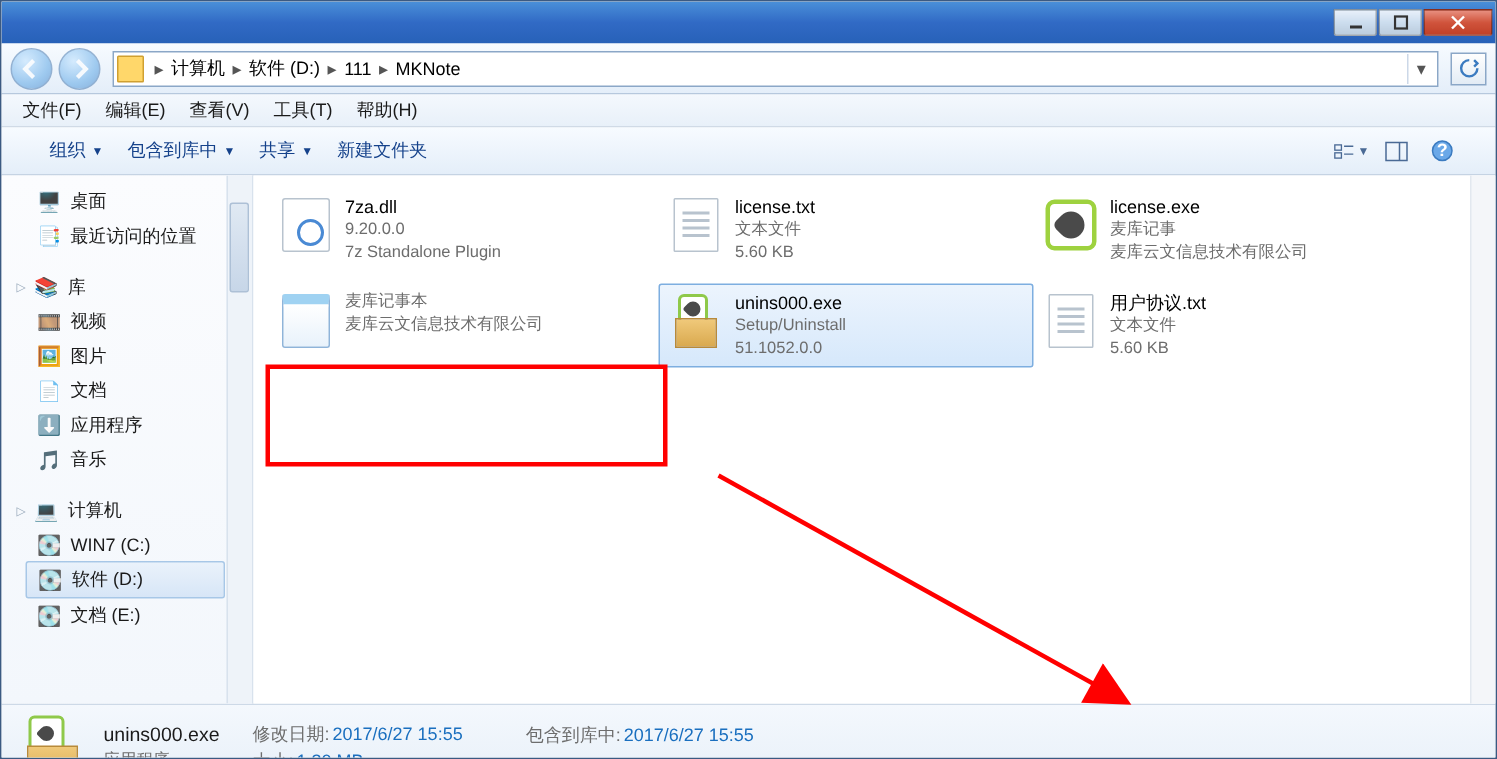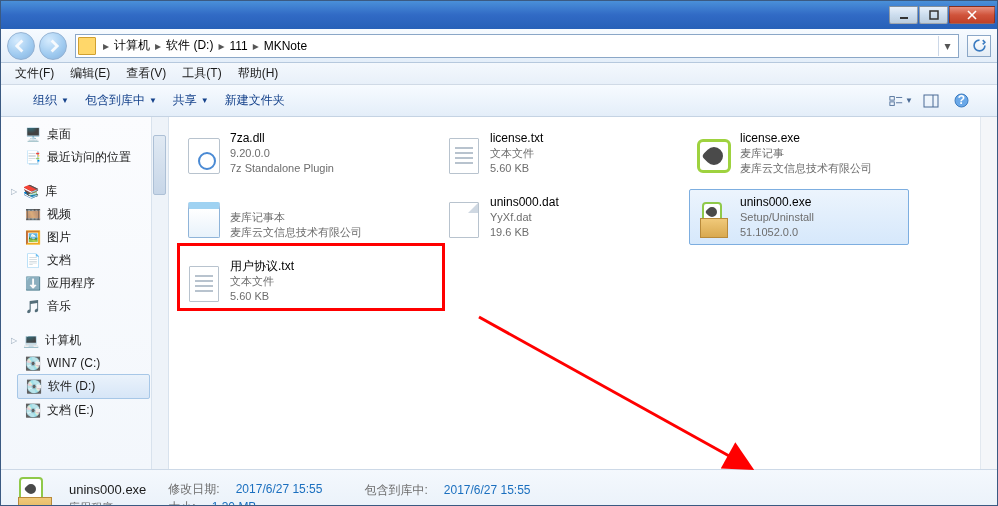--- a/index.html
+++ b/index.html
@@ -31,34 +31,34 @@
 .sb-scroll{position:absolute;right:0;top:0;width:17px;height:100%;background:#eef3f9;border-left:1px solid #d8e2ed}
 .sb-thumb{position:absolute;right:2px;top:18px;width:13px;height:60px;background:linear-gradient(#e0e9f3,#c7d6e8);border:1px solid #adc0d6;border-radius:2px}
 .sb-item{display:flex;align-items:center;padding:3px 8px 3px 24px;gap:6px;color:#1a1a1a;white-space:nowrap}
 .sb-item.selected{background:linear-gradient(#eaf2fb,#d7e6f7);border:1px solid #a7c7e7;border-radius:2px;margin:0 18px 0 16px;padding-left:8px}
 .sb-header{display:flex;align-items:center;padding:4px 8px 3px 10px;gap:6px;color:#1a1a1a;font-weight:400}
 .sb-header .tri{font-size:8px;color:#9ab;margin-right:0}
 .sb-icon{width:16px;height:16px;display:inline-flex;align-items:center;justify-content:center;font-size:13px}
 .sb-group-gap{height:10px}
 .filepane{flex:1;background:#fff;position:relative;padding:8px 0 0 10px}
 .filegrid{display:grid;grid-template-columns:260px 250px 220px;column-gap:0;row-gap:8px}
-.fileitem{display:flex;align-items:flex-end;padding:4px 6px;gap:8px;border:1px solid transparent;border-radius:2px}
+.fileitem{display:flex;align-items:flex-start;padding:4px 6px;gap:8px;border:1px solid transparent;border-radius:2px}
 .fileitem.selected{background:linear-gradient(#ecf4fd,#d6e8fb);border:1px solid #7daee0}
 .ficon{width:36px;height:40px;flex-shrink:0;display:flex;align-items:center;justify-content:center}
 .ftexts{display:flex;flex-direction:column;line-height:1.35;min-width:0}
 .fname{color:#000;white-space:nowrap}
 .fmeta{color:#6d6d6d;font-size:11px;white-space:nowrap}
 .highlight-box{position:absolute;border:3px solid #ff0000;pointer-events:none}
 .arrow-svg{position:absolute;pointer-events:none}
 .statusbar{height:58px;background:linear-gradient(#f4f8fd,#e6eff8);border-top:1px solid #cdd9e7;display:flex;align-items:center;padding:0 12px;gap:12px}
 .stat-icon{width:44px;height:44px}
 .stat-col{display:flex;flex-direction:column;justify-content:center;line-height:1.45}
 .stat-title{font-size:13px;color:#1a1a1a}
 .stat-sub{font-size:11px;color:#6d6d6d}
-.stat-pair{display:flex;gap:16px;font-size:11px}
+.stat-pair{display:flex;gap:2px;font-size:11px}
 .stat-label{color:#6d6d6d}
 .stat-val{color:#1a6fbf}
 .pane-scroll{position:absolute;right:0;top:0;width:17px;height:100%;background:#f4f6f9;border-left:1px solid #e2e8ef}
 
 .ico-dll{width:32px;height:36px;background:#fff;border:1px solid #b8c3ce;border-radius:2px;position:relative}
 .ico-dll::after{content:"";position:absolute;right:3px;bottom:3px;width:14px;height:14px;border:2px solid #4a8ad4;border-radius:50%;box-shadow:inset 0 0 0 3px #fff}
 .ico-txt{width:30px;height:36px;background:#fff;border:1px solid #b8c3ce;border-radius:1px;position:relative}
 .ico-txt::before{content:"";position:absolute;left:5px;top:8px;right:5px;height:2px;background:#b8c3ce;box-shadow:0 5px 0 #b8c3ce,0 10px 0 #b8c3ce,0 15px 0 #b8c3ce}
 .ico-notepad{width:32px;height:36px;background:linear-gradient(#fff,#e8f2fb);border:1px solid #8fb4d9;border-top:7px solid #9fd2f2;border-radius:2px}
 .ico-dat{width:30px;height:36px;background:#fff;border:1px solid #b8c3ce;border-radius:1px;position:relative}
@@ -268,30 +268,20 @@
         </div>
         <div class="fileitem">
           <div class="ficon">
             <div class="ico-notepad"></div>
           </div>
           <div class="ftexts">
             <span class="fmeta">麦库记事本</span>
             <span class="fmeta">麦库云文信息技术有限公司</span>
           </div>
         </div>
-        <div class="fileitem">
-          <div class="ficon">
-            <div class="ico-dat"></div>
-          </div>
-          <div class="ftexts">
-            <span class="fname">unins000.dat</span>
-            <span class="fmeta">YyXf.dat</span>
-            <span class="fmeta">19.6 KB</span>
-          </div>
-        </div>
         <div class="fileitem selected">
           <div class="ficon">
             <div class="ico-box">
               <div class="badge">
                 <span></span>
               </div>
               <div class="box"></div>
             </div>
           </div>
           <div class="ftexts">

